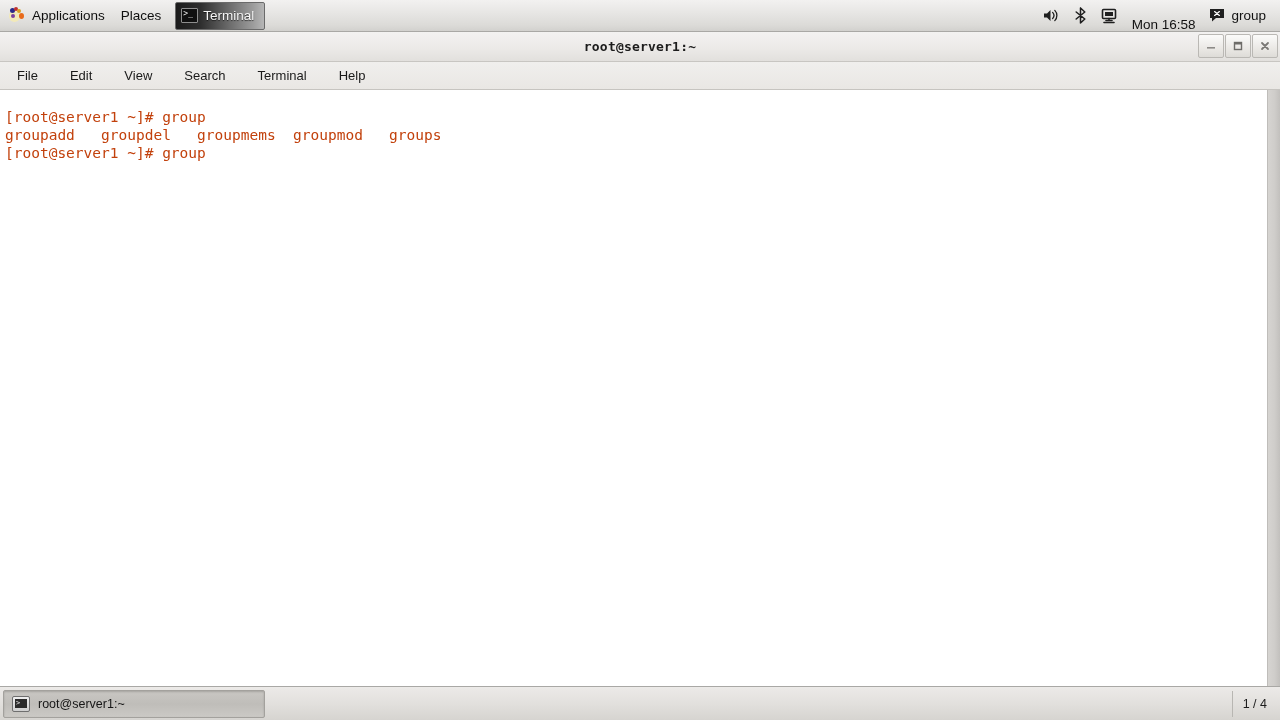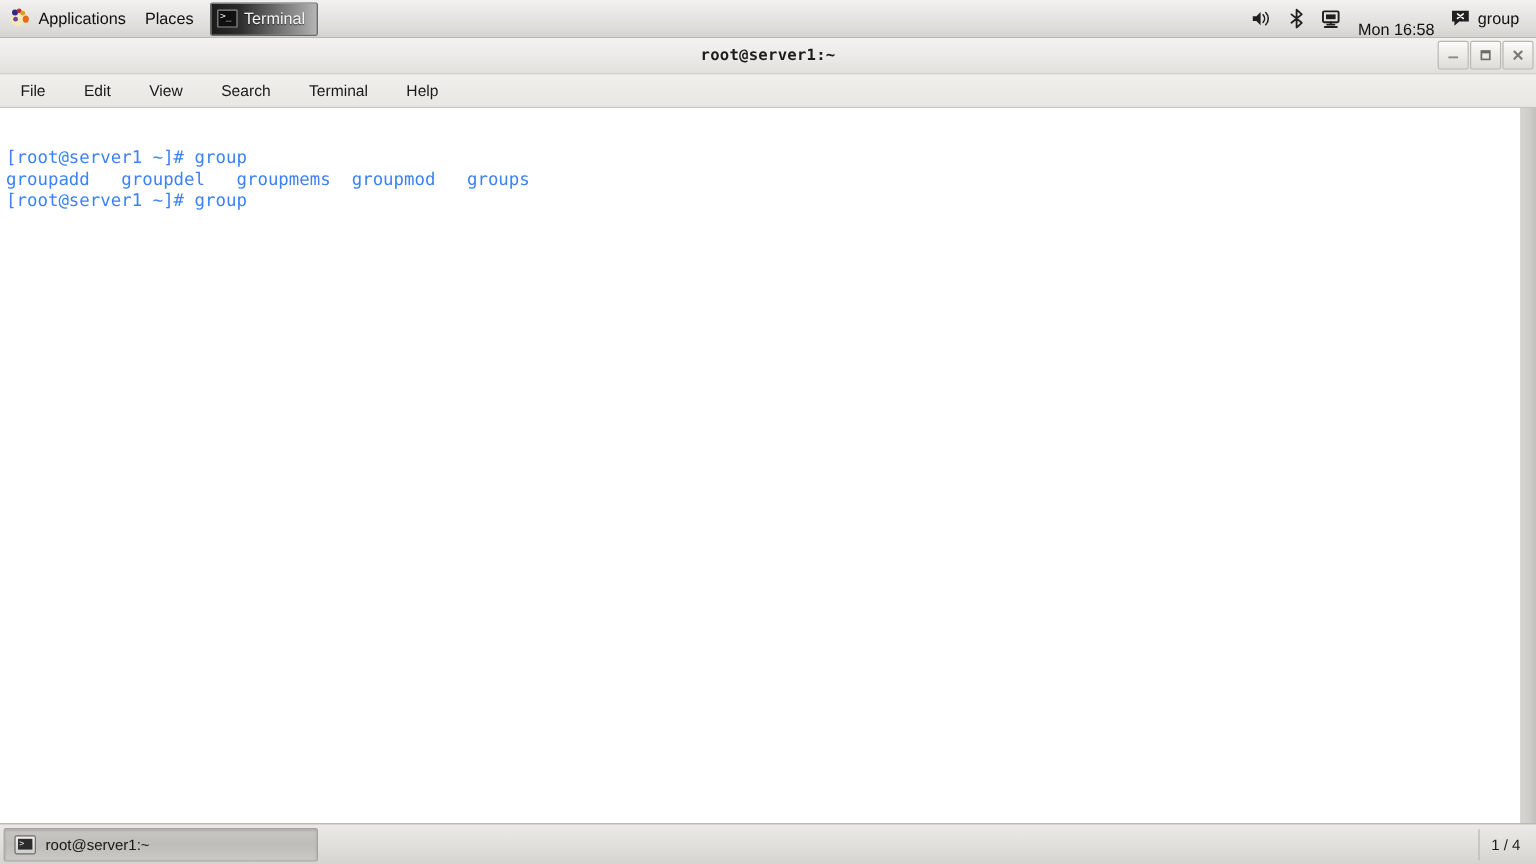--- a/index.html
+++ b/index.html
@@ -190,25 +190,25 @@
   }
 
   #term-body {
     position: relative;
     height: 596px;
     background: #ffffff;
     overflow: hidden;
   }
   #term-text {
     position: absolute;
-    left: 5px; top: 18px;
+    left: 5px; top: 3px;
     font-family: "DejaVu Sans Mono", monospace;
     font-size: 14.5px;
     line-height: 18px;
-    color: #3b82f6;
+    color: #c2410c;
     white-space: pre;
     letter-spacing: 0px;
   }
   #term-scrollbar {
     position: absolute;
     right: 0; top: 0;
     width: 13px;
     height: 100%;
     background: linear-gradient(to right, #d6d4d1 0%, #cfcdca 55%, #c2c0bd 100%);
     border-left: 1px solid #bfbdba;

